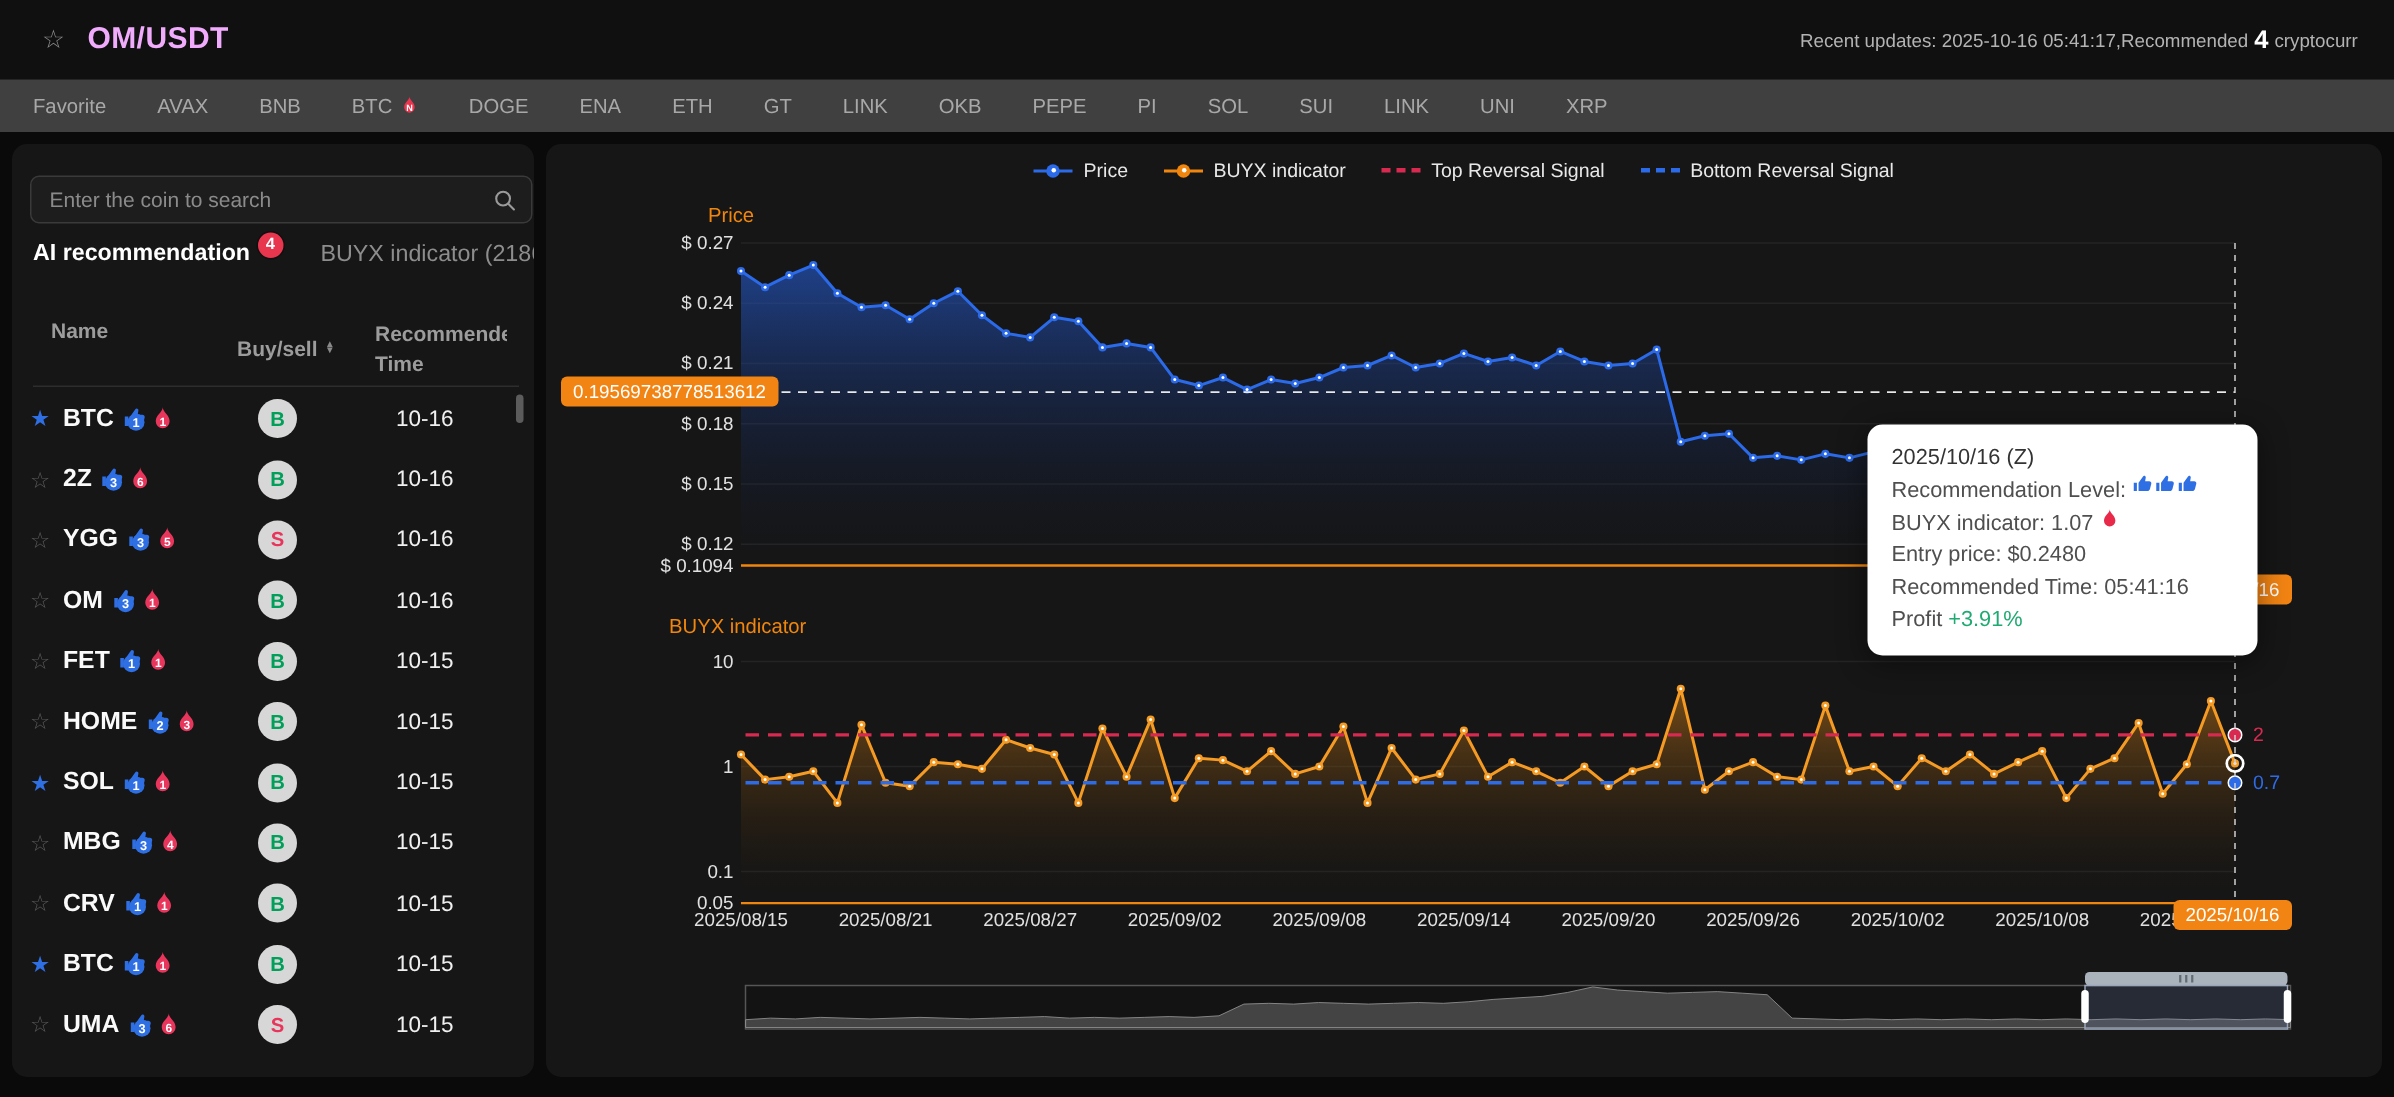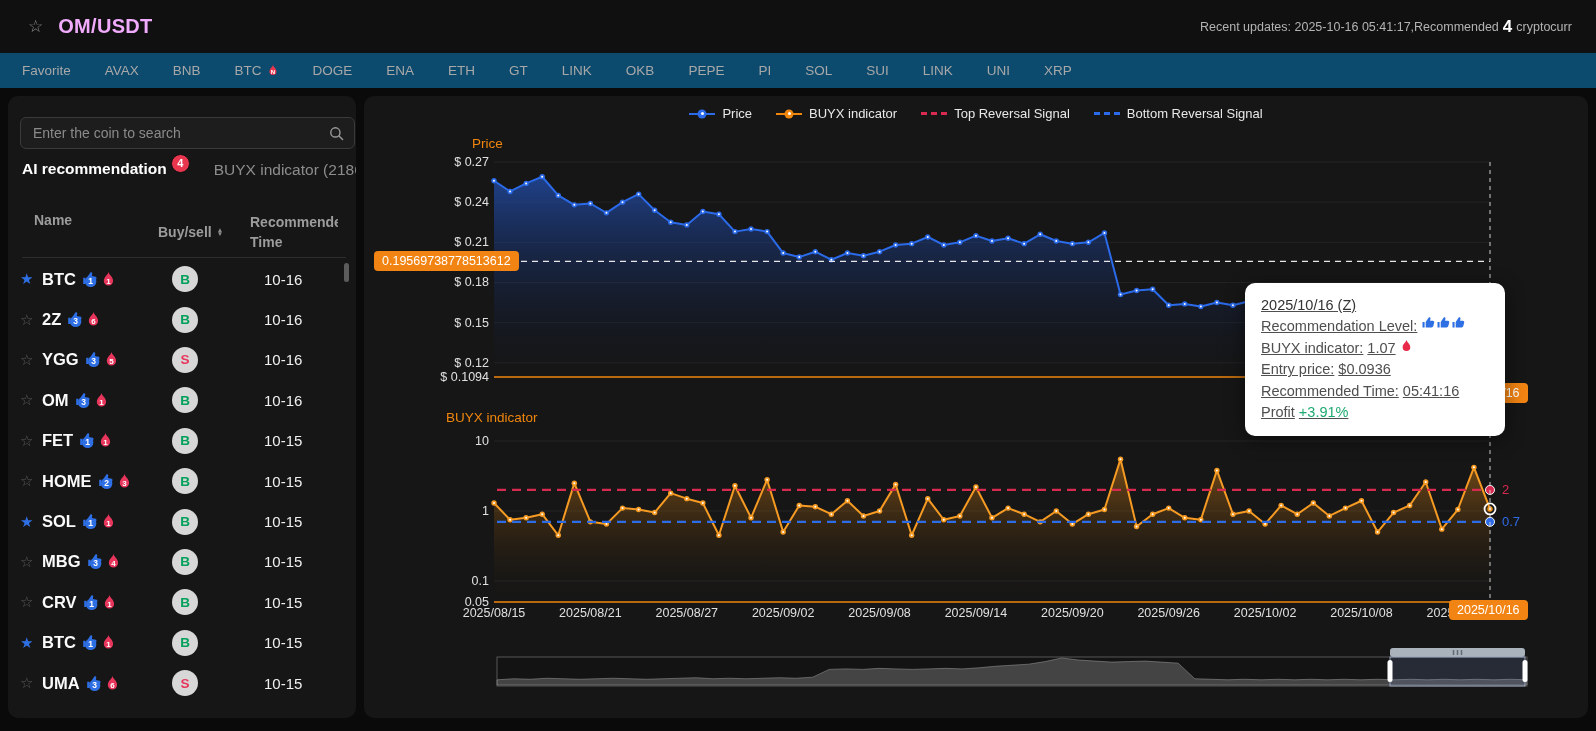--- a/index.html
+++ b/index.html
@@ -5,21 +5,21 @@
   html,body{margin:0;padding:0;background:#0a0a0a;width:1596px;height:731px;overflow:hidden;
     font-family:"Liberation Sans","DejaVu Sans",sans-serif;color:#eaeaea;}
   .page{position:relative;width:1596px;height:731px;background:#0a0a0a;}
   
   .header{position:absolute;left:0;top:0;width:1596px;height:53px;background:#101010;display:flex;align-items:center;}
   .star-btn{margin-left:28px;font-size:17px;color:#8a8a8a;cursor:pointer;}
   .app-title{margin-left:15px;font-size:20px;font-weight:800;color:#f0abfc;letter-spacing:.3px;}
   .updates{position:absolute;left:1200px;top:0;height:53px;display:flex;align-items:center;font-size:12.5px;color:#b3b3b3;white-space:nowrap;}
   .updates b{font-size:17px;font-weight:800;color:#ffffff;margin:0 4px;}
   
-  .tabbar{position:absolute;left:0;top:53px;width:1596px;height:35px;background:#0c4a6e;display:flex;align-items:center;padding-left:22px;gap:34px;box-sizing:border-box;}
+  .tabbar{position:absolute;left:0;top:53px;width:1596px;height:35px;background:#404040;display:flex;align-items:center;padding-left:22px;gap:34px;box-sizing:border-box;}
   .tab{font-size:13.5px;color:#a8a8a8;display:flex;align-items:center;gap:5px;cursor:pointer;white-space:nowrap;}
   
   .panel{position:absolute;background:#161616;border-radius:10px;}
   #sidebar{left:8px;top:96px;width:348px;height:622px;overflow:hidden;}
   #main{left:364px;top:96px;width:1224px;height:622px;overflow:hidden;}
   
   .search{position:absolute;left:12px;top:21px;width:335px;height:32px;border:1px solid #3a3a3a;border-radius:6px;background:#1d1d1d;display:flex;align-items:center;padding:12px 10px;box-sizing:border-box;}
   .search input{flex:1;background:transparent;border:none;outline:none;color:#dddddd;font-size:14px;font-family:inherit;}
   .search input::placeholder{color:#8b8b8b;}
   .side-tabs{position:absolute;left:14px;top:64px;display:flex;gap:24px;align-items:flex-start;}
@@ -56,21 +56,21 @@
   #chart{position:absolute;left:0;top:0;z-index:1;}
   .pricemark{position:absolute;left:10px;top:155px;background:#f28413;color:#fff;font-size:12.5px;border-radius:4px;padding:3px 8px;z-index:3;white-space:nowrap;}
   .pointer{position:absolute;background:#f28413;color:#fff;font-size:12.5px;border-radius:4px;padding:3px 8px;z-index:4;white-space:nowrap;}
   #ptr-price{left:1085px;top:287px;}
   #ptr-axis{left:1085px;top:504px;}
   .sigbadge{position:absolute;width:17px;height:17px;border-radius:4px;font-size:10px;font-weight:800;display:flex;align-items:center;justify-content:center;z-index:3;box-shadow:0 1px 3px rgba(0,0,0,.5);}
   .sigbadge.S{left:1074px;top:228px;background:#fdecef;color:#e8355c;}
   .sigbadge.S::after{content:'';position:absolute;left:5px;bottom:-3px;width:7px;height:7px;background:#fdecef;transform:rotate(45deg);z-index:-1;}
   .sigbadge.B{left:1112px;top:258px;background:#d9f4e6;color:#0ba05e;}
   .sigbadge.B::after{content:'';position:absolute;left:5px;top:-3px;width:7px;height:7px;background:#d9f4e6;transform:rotate(45deg);z-index:-1;}
-  .tooltip{position:absolute;left:881px;top:187px;width:228px;background:#ffffff;border-radius:10px;padding:12px 16px;box-shadow:0 4px 20px rgba(0,0,0,.45);font-size:14.5px;color:#4f4f4f;line-height:1.48;z-index:5;text-decoration:underline;}
+  .tooltip{position:absolute;left:881px;top:187px;width:228px;background:#ffffff;border-radius:10px;padding:12px 16px;box-shadow:0 4px 20px rgba(0,0,0,.45);font-size:14.5px;color:#4f4f4f;line-height:1.48;z-index:5;}
   .tt-date{color:#333333;}
   .tt-row{display:flex;align-items:center;gap:4px;white-space:nowrap;}
   .tt-profit .pv{color:#1faa71;}
 </style>
 </head>
 <body>
 
 <div class="page">
 
   <div class="header">
@@ -770,21 +770,21 @@
       <div class="tt-row">
           <span>BUYX indicator:</span>
           <span>1.07</span>
           <span id="tt-fire"><svg width="13" height="14" viewBox="0 0 14 16">
      <path d="M7 .5 C7 3.6 11.3 5.2 11.3 9.3 a4.35 4.35 0 0 1 -8.7 0 C2.6 5.2 7 3.6 7 .5 Z" fill="#e8294a"></path>
 
    </svg></span>
         </div>
       <div class="tt-row">
           <span>Entry price:</span>
-          <span>$0.0936</span>
+          <span>$0.2480</span>
         </div>
       <div class="tt-row">
           <span>Recommended Time:</span>
           <span>05:41:16</span>
         </div>
       <div class="tt-row tt-profit">
           <span>Profit</span>
           <span class="pv">+3.91%</span>
         </div>
     </div>

